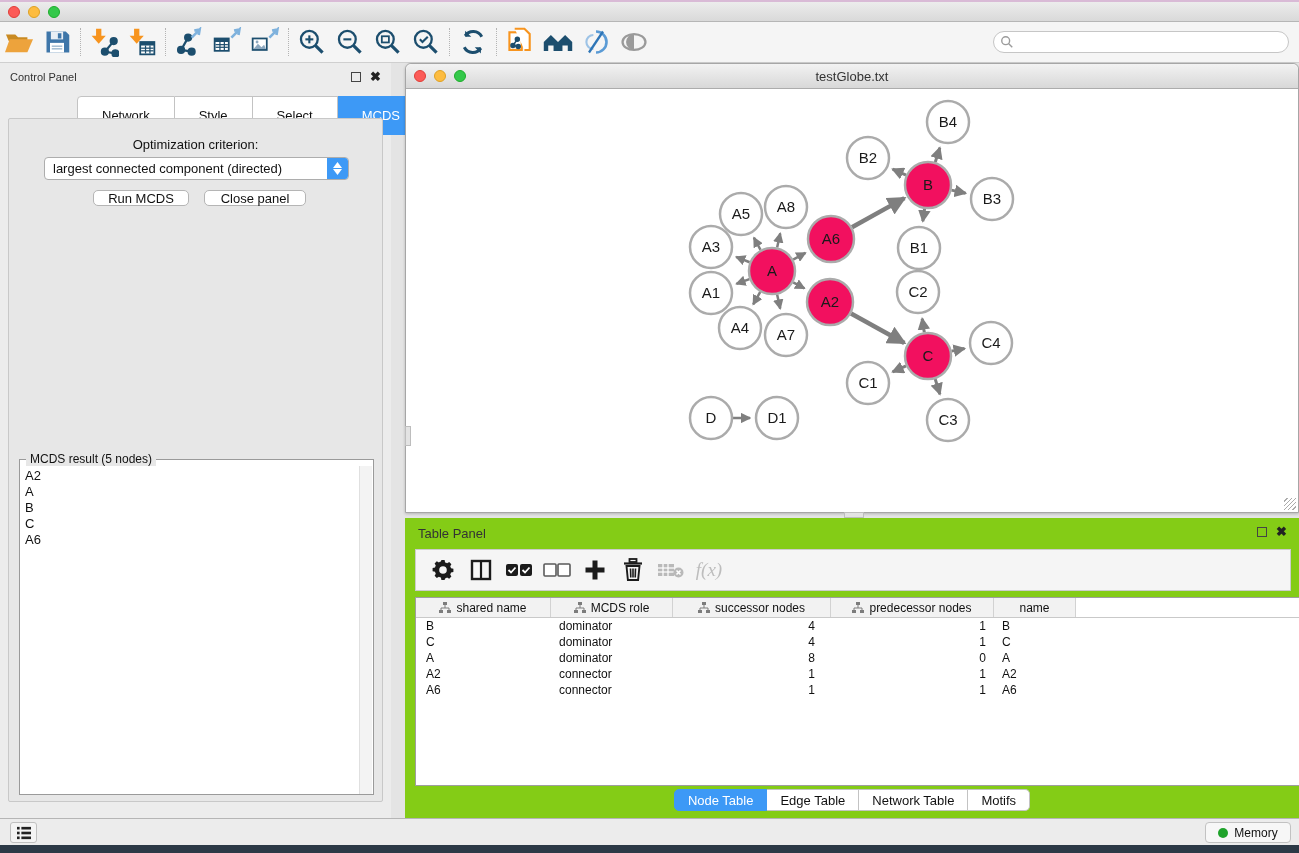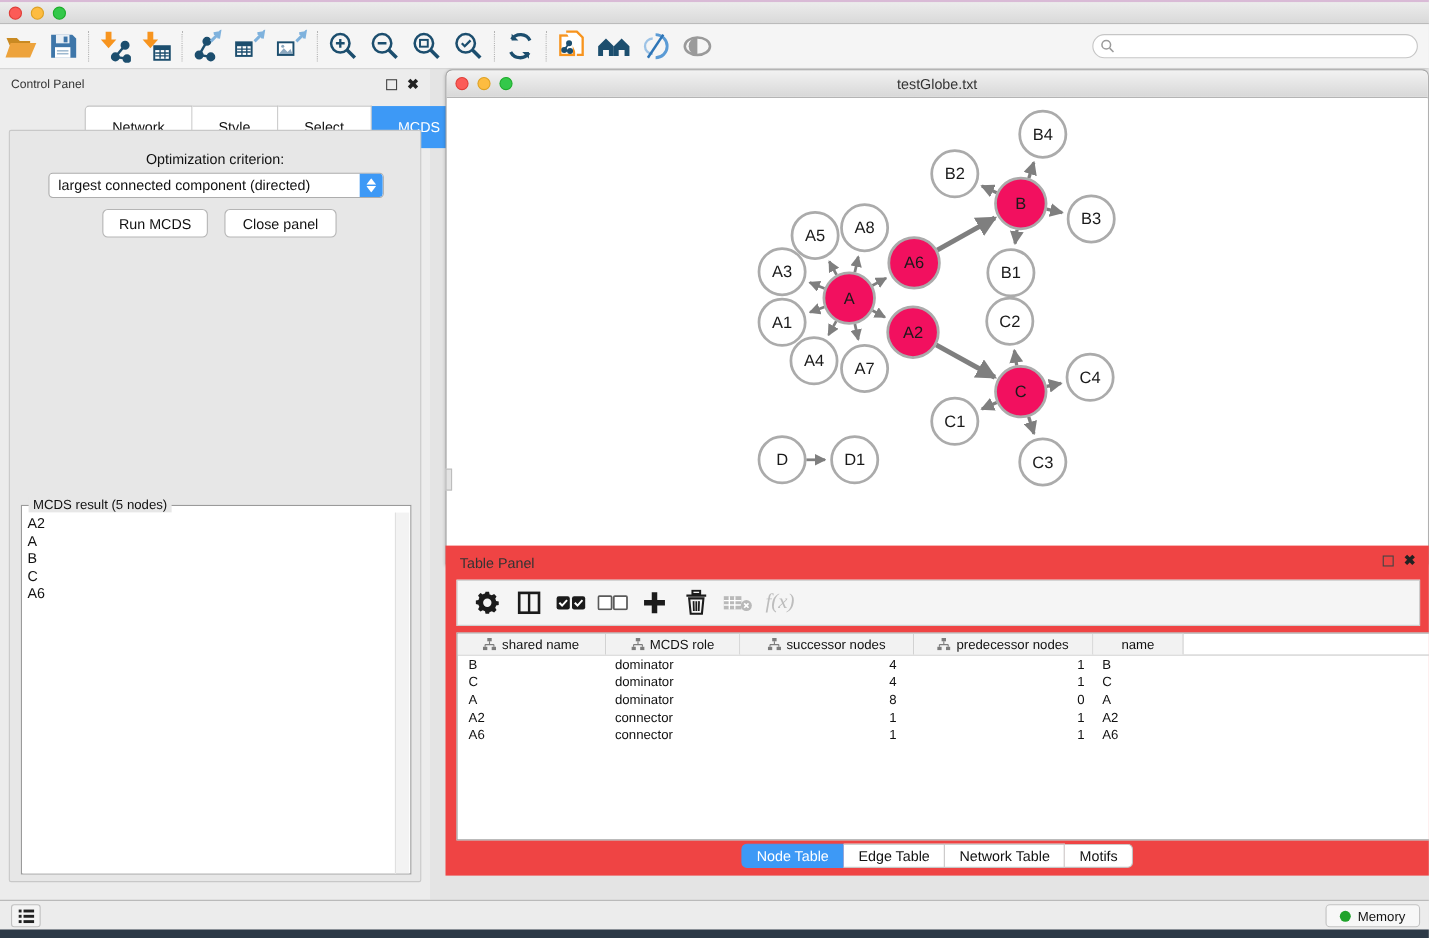--- a/index.html
+++ b/index.html
@@ -43,21 +43,21 @@
   .cp-tab.active { background:#3D99F6; border-color:#3D99F6; color:#fff; }
   #cp-inner { left:8px; top:55px; width:375px; height:684px; background:#E7E7E7;
     border:1px solid #C8C8C8; border-radius:2px; }
   #opt-label { left:0; top:18px; width:100%; text-align:center; font-size:13px; color:#111; }
   #criterion-select { left:35px; top:38px; width:305px; height:23px; background:#fff;
     border:1px solid #ADADAD; border-radius:4px; display:flex; align-items:center; overflow:hidden; }
   #criterion-select .val { flex:1; font-size:13px; padding-left:8px; color:#111; white-space:nowrap; }
   #criterion-select .spin { width:21px; height:23px; background:#3D99F6; border-radius:0 4px 4px 0;
     display:flex; flex-direction:column; align-items:center; justify-content:center; gap:1px; }
   #criterion-select .spin svg { display:block; }
-  .cp-button { position:absolute; top:71px; height:26px; background:#fff; border:1px solid #B5B5B5;
+  .cp-button { position:absolute; top:71px; height:16px; background:#fff; border:1px solid #B5B5B5;
     border-radius:5px; font-size:13px; color:#111; display:flex; align-items:center; justify-content:center; }
   #run-btn { left:84px; width:96px; }
   #closepanel-btn { left:195px; width:102px; }
   #mcds-box { left:10px; top:340px; width:355px; height:336px; border:1px solid #9A9A9A; background:#fff; }
   #mcds-legend { position:absolute; left:6px; top:-8px; background:#E7E7E7; padding:0 4px;
     font-size:12px; color:#111; }
   #mcds-list { position:absolute; left:1px; top:6px; width:339px; height:328px; background:#fff;
     font-size:13px; color:#111; padding:2px 0 0 4px; }
   #mcds-list div { line-height:16px; }
   #mcds-scroll { position:absolute; right:1px; top:6px; width:13px; height:328px; background:#F3F3F3;
@@ -69,21 +69,21 @@
   #net-titlebar { left:0; top:0; width:100%; height:25px; background:linear-gradient(#F2F2F2,#D8D8D8);
     border-bottom:1px solid #ACACAC; border-radius:6px 6px 0 0; display:flex; align-items:center; }
   #net-title { position:absolute; left:0; right:0; text-align:center; font-size:13px; color:#333; }
   #net-canvas { left:1px; top:26px; width:891px; height:422px; background:#fff; }
   #net-resize { right:2px; bottom:2px; width:12px; height:12px;
     background:repeating-linear-gradient(135deg, transparent 0 2px, #ABABAB 2px 3px); }
   .split-handle-v { left:-1px; top:362px; width:6px; height:20px; background:#E3E3E3; border:1px solid #BDBDBD; }
   .split-handle-h { left:438px; bottom:-6px; width:20px; height:6px; background:#E3E3E3; border:1px solid #BDBDBD; }
 
   
-  #table-panel { left:405px; top:496px; width:894px; height:300px; background:#ef4444; }
+  #table-panel { left:405px; top:518px; width:894px; height:300px; background:#84cc16; }
   #tp-header { left:13px; top:8px; font-size:13px; color:#333; }
   #tp-btns { right:12px; }
   #tp-toolbar { left:10px; top:31px; width:876px; height:42px; background:#F5F5F5;
     border:1px solid #CCCCCC; display:flex; align-items:center; padding-left:8px; }
   .tp-icon { width:38px; height:30px; display:flex; align-items:center; justify-content:center; }
   #fx-icon { font-family:"Liberation Serif", serif; font-style:italic; font-size:19px; color:#BDBDBD; }
   #node-table { left:10px; top:79px; width:1016px; height:189px; background:#fff; border:1px solid #9E9E9E; overflow:hidden; }
   #nt-headrow { display:flex; height:20px; border-bottom:1px solid #C9C9C9; }
   .nt-h { background:#F2F2F2; border-right:1px solid #D2D2D2; display:flex; align-items:center;
     justify-content:center; gap:5px; font-size:12px; color:#111; }

